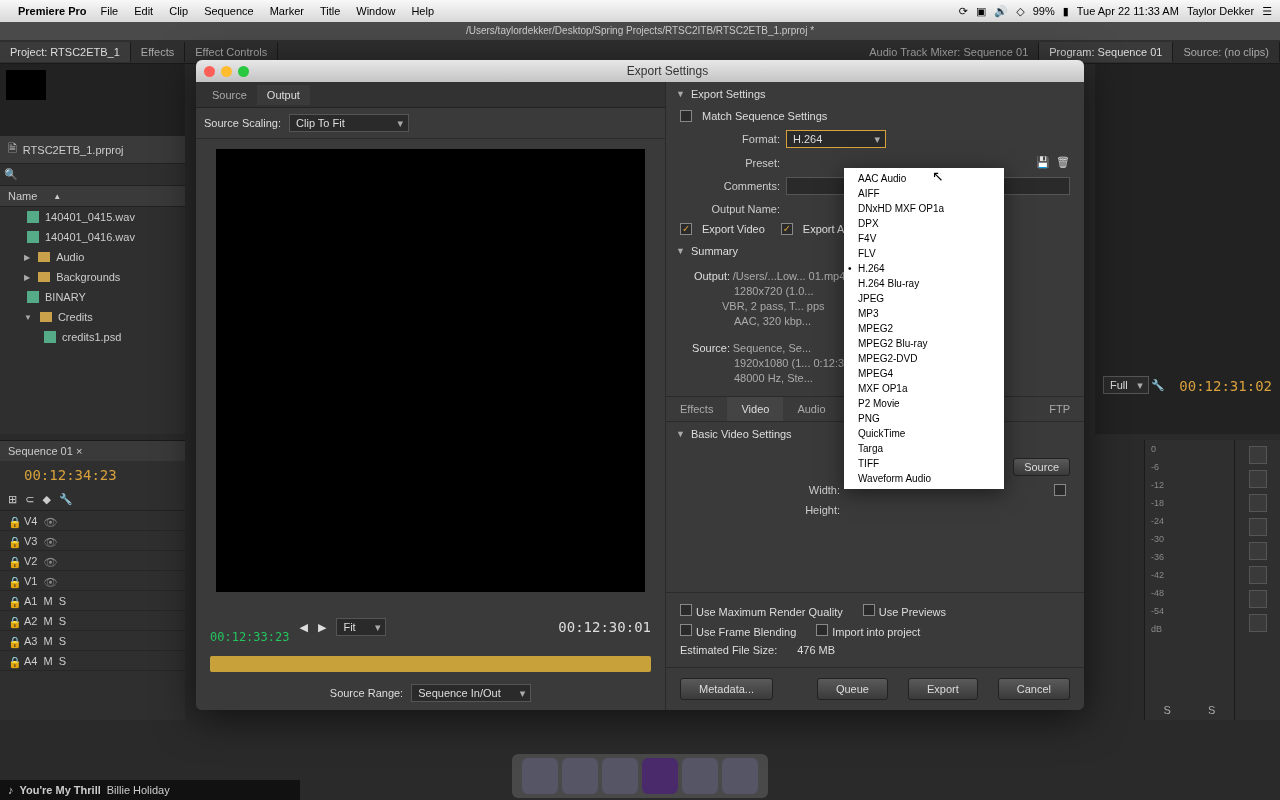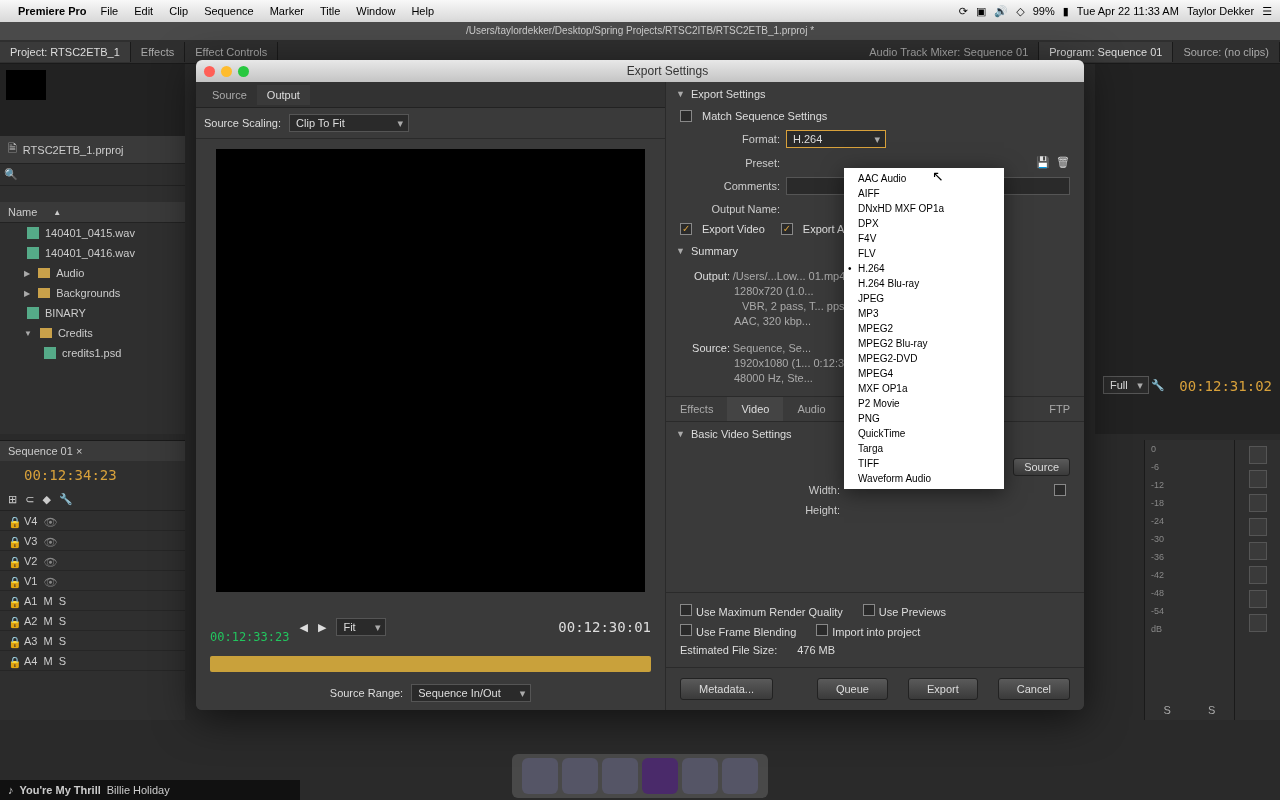--- a/index.html
+++ b/index.html
@@ -21,21 +21,21 @@
 .panel-tab { padding: 4px 10px; color: #aaa; font-size: 11px; border-right: 1px solid #1a1a1a; }
 .panel-tab.active { color: #ddd; background: #3a3a3a; }
 .panel-tabs-row .spacer { flex: 1; }
 
 
 .left-col { position: absolute; left: 0; top: 64px; width: 185px; height: 370px; background: #2f2f2f; color: #ccc; }
 .left-col .thumb { height: 72px; background: #222; padding: 6px; }
 .left-col .thumb .box { width: 40px; height: 30px; background: #000; }
 .left-col .projfile { padding: 4px 8px; display: flex; align-items: center; gap: 6px; background: #3a3a3a; }
 .left-col .search-row { padding: 4px; border-top: 1px solid #222; border-bottom: 1px solid #222; }
-.left-col .hdr { background: #3a3a3a; padding: 4px 8px; border-bottom: 1px solid #222; display:flex; align-items:center; gap:16px;margin-top:16px;}
+.left-col .hdr { background: #3a3a3a; padding: 4px 8px; border-bottom: 1px solid #222; display:flex; align-items:center; gap:16px;}
 .left-col .item { padding: 4px 8px 4px 27px; display: flex; align-items: center; gap: 6px; }
 .left-col .bin { padding: 4px 8px 4px 24px; display: flex; align-items: center; gap: 6px; }
 .left-col .bin.expanded::before { content:"▼"; font-size:8px; color:#aaa; margin-right:2px;}
 .left-col .bin.collapsed::before { content:"▶"; font-size:8px; color:#aaa; margin-right:2px;}
 .icon-file { width:12px; height:12px; background:#5a8; display:inline-block; }
 .icon-bin { width:12px; height:10px; background:#c9a14a; display:inline-block; }
 
 
 .timeline-panel { position: absolute; left: 0; top: 440px; width: 185px; height: 280px; background: #2f2f2f; color: #ccc; border-top: 1px solid #1a1a1a; }
 .timeline-panel .seq-tab { padding: 4px 8px; background: #3a3a3a; }
@@ -352,21 +352,21 @@
         <span class="chk on"></span>
         <span>Export Video</span>
         <span class="chk on" style="margin-left:10px"></span>
         <span>Export Audio</span>
       </div>
       <div class="section-h">Summary</div>
       <div class="summary">
         <span class="lbl">Output:</span>
         <span>/Users/...Low...   01.mp4</span><br>
         <span style="margin-left:54px">1280x720 (1.0...</span><br>
-        <span style="margin-left:62px">VBR, 2 pass, T...  pps</span><br>
+        <span style="margin-left:42px">VBR, 2 pass, T...  pps</span><br>
         <span style="margin-left:54px">AAC, 320 kbp...</span>
       </div>
       <div class="summary">
         <span class="lbl">Source:</span>
         <span>Sequence, Se...</span><br>
         <span style="margin-left:54px">1920x1080 (1...  0:12:3...</span><br>
         <span style="margin-left:54px">48000 Hz, Ste...</span>
       </div>
       <div class="tabs2">
         <div class="t2">Effects</div>

